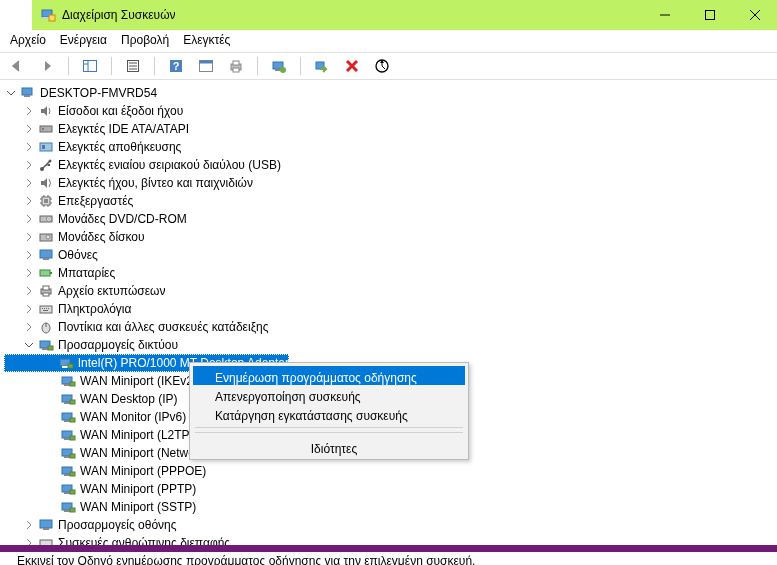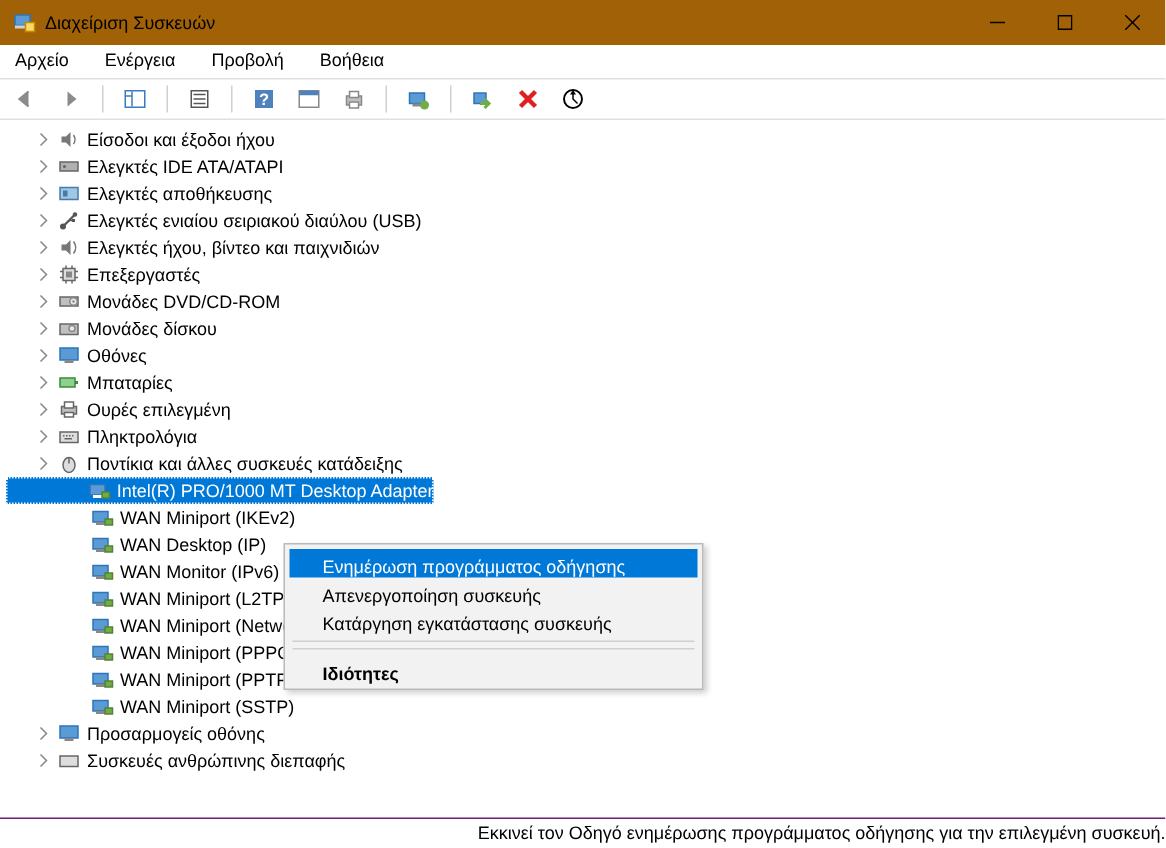--- a/index.html
+++ b/index.html
@@ -12,38 +12,39 @@
     width: 777px;
     height: 565px;
     overflow: hidden;
     position: relative;
   }
   .titlebar {
     display: flex;
     align-items: center;
     height: 30px;
     padding: 0 0 0 8px;
-    background: #a16207;
+    background: #bef264;
+    margin-left: 32px;
   }
   .titlebar .app-icon {
     width: 16px; height: 16px;
     margin-right: 6px;
     display: inline-flex; align-items: center; justify-content: center;
   }
   .titlebar .title { flex: 1; font-size: 12px; }
   .winbtns { display: flex; }
   .winbtn {
     width: 45px; height: 30px;
     display: flex; align-items: center; justify-content: center;
     font-family: "Segoe UI Symbol", sans-serif;
     font-size: 10px;
   }
   .menubar {
     display: flex;
-    gap: 24px;
+    gap: 14px;
     padding: 3px 10px 5px;
     font-size: 12px;
     text-align: center;
   }
   .menubar span { }
   .toolbar {
     display: flex;
     align-items: center;
     gap: 8px;
     padding: 3px 6px;
@@ -112,25 +113,24 @@
   }
   .ctx-sep {
     height: 1px;
     background: #d0d0d0;
     margin: 4px 2px;
   }
   .statusbar {
     position: absolute;
     left: 0; bottom: 0; right: 0;
     height: 20px;
-    border-top: 1px solid #701a75;
-    padding: 2px 0;
+    border-top: 7px solid #701a75;
+    padding: 2px 17px;
     font-size: 12px;
     background: #fff;
-    text-align: right;
   }
   svg { display: block; }
 </style>
 </head>
 <body>
 
 <div class="titlebar">
   <span class="app-icon">
     <svg width="16" height="16" viewBox="0 0 16 16">
       <rect x="2" y="3" width="10" height="7" fill="#5b9bd5" stroke="#2e75b6"></rect>
@@ -156,21 +156,21 @@
           <line x1="10" y1="0" x2="0" y2="10" stroke="#000"></line>
         </svg>
     </div>
   </div>
 </div>
 
 <div class="menubar">
   <span>Αρχείο</span>
   <span>Ενέργεια</span>
   <span>Προβολή</span>
-  <span>Βοήθεια</span>
+  <span>Ελεγκτές</span>
 </div>
 
 <div class="toolbar">
   <div class="tbtn disabled">
     <svg width="16" height="16">
         <path d="M10 3 L4 8 L10 13" fill="none" stroke="#000" stroke-width="1.5"></path>
         <path d="M10 3 L4 8 L10 13 Z" fill="#000"></path>
       </svg>
   </div>
   <div class="tbtn disabled">
@@ -242,20 +242,34 @@
         <circle cx="8" cy="8" r="6" fill="none" stroke="#000" stroke-width="1.3"></circle>
         <path d="M8 4 v8 M4 8 h8" stroke="#000" stroke-width="0"></path>
         <path d="M8 4 L8 8 L11 11" fill="none" stroke="#000" stroke-width="1"></path>
         <path d="M8 2 l-2 3 h4 z" fill="#000"></path>
       </svg>
   </div>
 </div>
 
 <div class="tree">
 
+  <div class="node lvl0">
+    <span class="twisty">
+      <svg width="10" height="10">
+          <path d="M1 3 L5 7 L9 3" fill="none" stroke="#555"></path>
+        </svg>
+    </span>
+    <span class="dev-icon">
+      <svg width="16" height="16">
+          <rect x="2" y="3" width="10" height="7" fill="#5b9bd5" stroke="#2e75b6"></rect>
+          <rect x="4" y="10" width="6" height="2" fill="#888"></rect>
+        </svg>
+    </span>
+    <span>DESKTOP-FMVRD54</span>
+  </div>
 
   <div class="node lvl1">
     <span class="twisty">
         <svg width="10" height="10">
           <path d="M3 1 L7 5 L3 9" fill="none" stroke="#888"></path>
         </svg>
       </span>
     <span class="dev-icon">
         <svg width="16" height="16">
           <path d="M3 6 h3 l3 -3 v10 l-3 -3 h-3 z" fill="#777"></path>
@@ -418,21 +432,21 @@
           <path d="M3 1 L7 5 L3 9" fill="none" stroke="#888"></path>
         </svg>
       </span>
     <span class="dev-icon">
         <svg width="16" height="16">
           <rect x="3" y="6" width="10" height="5" fill="#c0c0c0" stroke="#666"></rect>
           <rect x="5" y="3" width="6" height="4" fill="#fff" stroke="#666"></rect>
           <rect x="5" y="10" width="6" height="3" fill="#fff" stroke="#666"></rect>
         </svg>
       </span>
-    <span>Ουρές επιλεγμένη</span>
+    <span>Αρχείο εκτυπώσεων</span>
   </div>
 
   <div class="node lvl1">
     <span class="twisty">
         <svg width="10" height="10">
           <path d="M3 1 L7 5 L3 9" fill="none" stroke="#888"></path>
         </svg>
       </span>
     <span class="dev-icon">
         <svg width="16" height="16">
@@ -455,20 +469,35 @@
       </span>
     <span class="dev-icon">
         <svg width="16" height="16">
           <ellipse cx="8" cy="9" rx="4" ry="5" fill="#ddd" stroke="#666"></ellipse>
           <line x1="8" y1="4" x2="8" y2="8" stroke="#666"></line>
         </svg>
       </span>
     <span>Ποντίκια και άλλες συσκευές κατάδειξης</span>
   </div>
 
+  <div class="node lvl1">
+    <span class="twisty">
+        <svg width="10" height="10">
+          <path d="M1 3 L5 7 L9 3" fill="none" stroke="#555"></path>
+        </svg>
+      </span>
+    <span class="dev-icon">
+        <svg width="16" height="16">
+          <rect x="2" y="4" width="10" height="7" fill="#5b9bd5" stroke="#2e75b6"></rect>
+          <rect x="4" y="11" width="6" height="2" fill="#888"></rect>
+          <rect x="10" y="9" width="5" height="4" fill="#70ad47" stroke="#548235"></rect>
+        </svg>
+      </span>
+    <span>Προσαρμογείς δικτύου</span>
+  </div>
 
   <div class="node lvl2 selected" style="width:285px; margin-left:0;">
     <span class="twisty blank"></span>
     <span class="dev-icon">
         <svg width="16" height="16">
           <rect x="2" y="4" width="10" height="7" fill="#5b9bd5" stroke="#2e75b6"></rect>
           <rect x="4" y="11" width="6" height="2" fill="#fff"></rect>
           <rect x="10" y="9" width="5" height="4" fill="#70ad47" stroke="#548235"></rect>
         </svg>
       </span>
@@ -600,20 +629,20 @@
     <span>Ενημέρωση προγράμματος οδήγησης</span>
   </div>
   <div class="ctx-item">
     <span>Απενεργοποίηση συσκευής</span>
   </div>
   <div class="ctx-item">
     <span>Κατάργηση εγκατάστασης συσκευής</span>
   </div>
   <div class="ctx-sep"></div>
   <div class="ctx-sep"></div>
-  <div class="ctx-item" style="font-weight:bold;">
+  <div class="ctx-item" style="font-weight:normal;text-align:center;">
     <span>Ιδιότητες</span>
   </div>
 </div>
 
 <div class="statusbar">
   <span>Εκκινεί τον Οδηγό ενημέρωσης προγράμματος οδήγησης για την επιλεγμένη συσκευή.</span>
 </div>
 
 </body></html>

